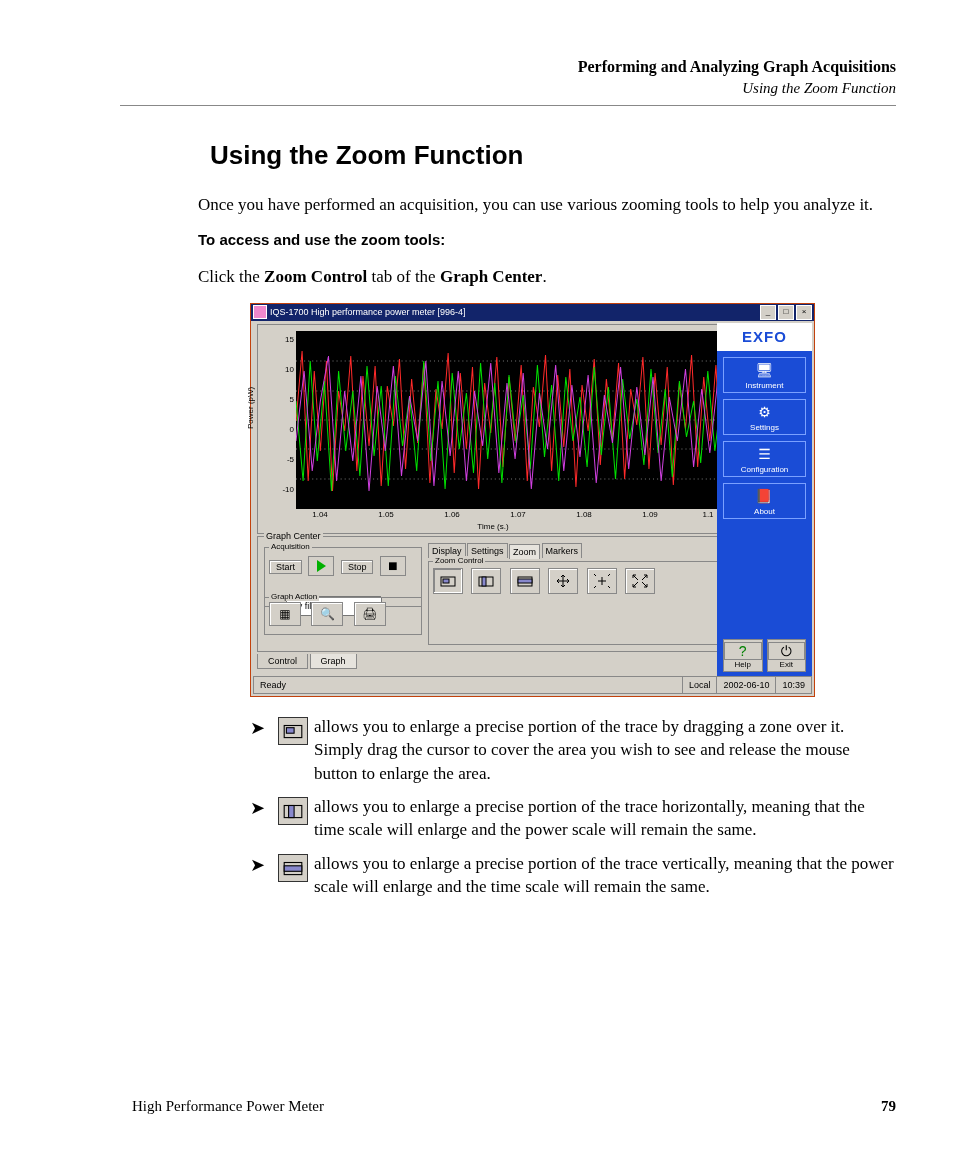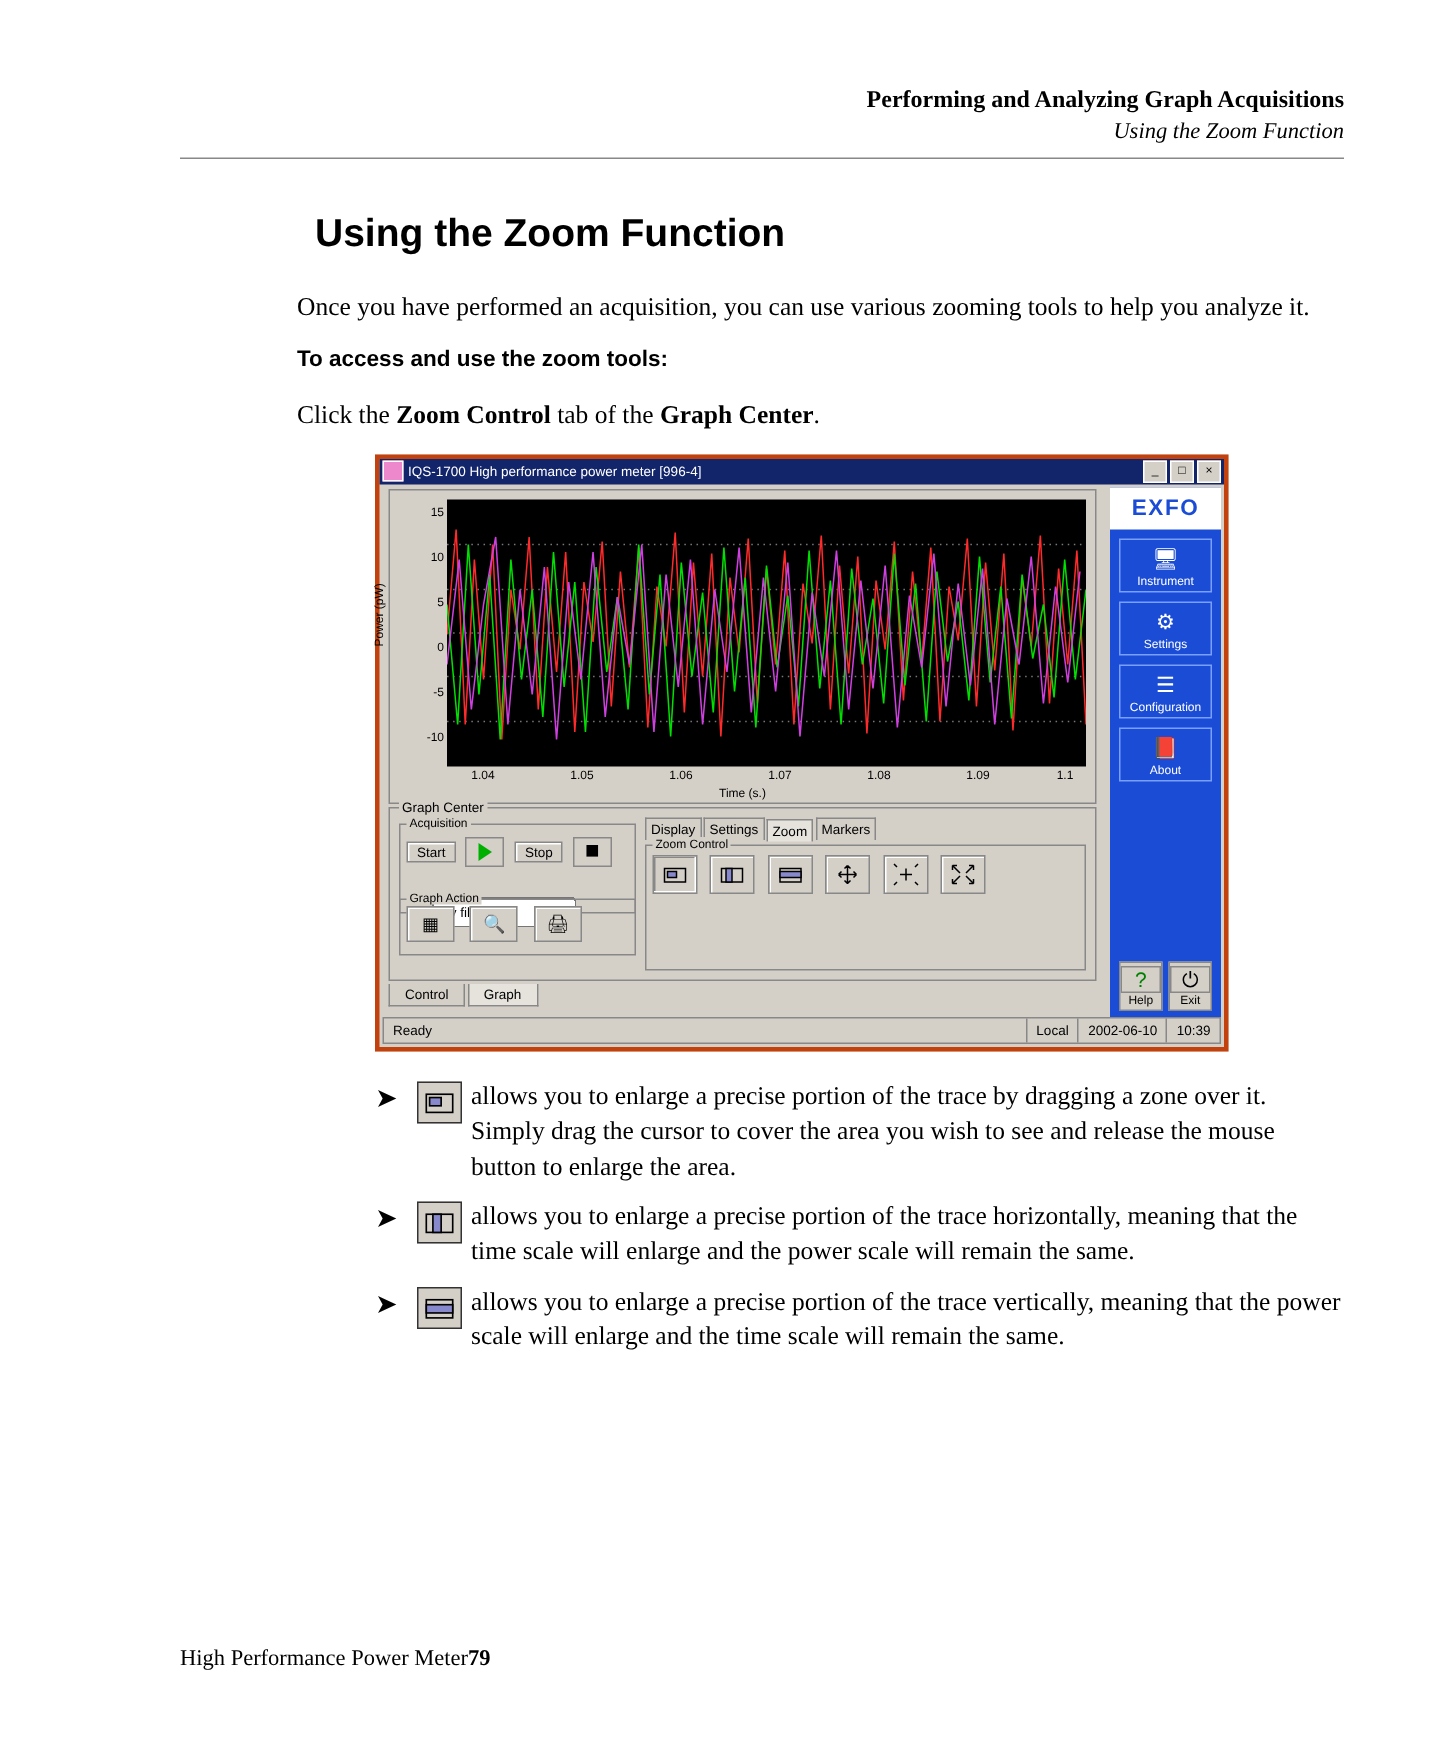--- a/index.html
+++ b/index.html
@@ -8,21 +8,21 @@
   .running-sub{text-align:right;font-style:italic;font-size:15px;margin:0 0 4px 0}
   .head-rule{border:none;border-top:1px solid #888;margin:8px 0 34px 0}
   .h1{font-family:Verdana,Geneva,sans-serif;font-size:26px;font-weight:700;margin:0 0 22px 90px}
   .body{margin-left:78px;font-size:17px;line-height:1.38}
   .body p{margin:0 0 14px 0}
   .subhead{font-family:Verdana,Geneva,sans-serif;font-weight:700;font-size:15px;margin:10px 0 6px 0}
   .instr{margin-top:2px}
   .instr .b{font-weight:700}
 
   
-  .shot{margin:12px 0 18px 130px;width:563px;height:392px;border:3px solid #c2410c;position:relative;background:#d4d0c8;font-family:Tahoma,Arial,sans-serif}
+  .shot{margin:12px 0 18px 130px;width:563px;height:392px;border:1px solid #c2410c;position:relative;background:#d4d0c8;font-family:Tahoma,Arial,sans-serif}
   .titlebar{position:absolute;left:0;top:0;right:0;height:17px;background:linear-gradient(#12246a,#12246a);color:#fff;font-size:9px;display:flex;align-items:center;padding:0 2px}
   .titlebar .ticon{width:12px;height:12px;background:#e8c;border:1px solid #fff;margin-right:3px}
   .titlebar .spacer{flex:1}
   .winbtn{width:14px;height:13px;background:#d4d0c8;border:1px solid #fff;margin-left:2px;font-size:8px;line-height:11px;text-align:center;color:#000}
 
   .chartpane{position:absolute;left:6px;top:20px;width:470px;height:208px;border:1px solid #888;background:#d4d0c8}
   .chartinner{position:absolute;left:38px;top:6px;right:6px;bottom:24px;background:#000}
   .chartinner svg{width:100%;height:100%}
   .ylab{position:absolute;left:2px;top:50%;transform:rotate(-90deg) translate(0,-14px);transform-origin:left top;font-size:8px;color:#000;white-space:nowrap}
   .ytick{position:absolute;left:22px;font-size:8px;color:#000;text-align:right;width:14px}
@@ -50,37 +50,37 @@
   .zbtn.pressed{box-shadow:inset -1px -1px #fff, inset 1px 1px #888}
   .zbtn svg{width:20px;height:18px}
 
   .bottomtabs{position:absolute;left:6px;top:350px;font-size:9px}
   .bottomtabs span{display:inline-block;padding:2px 10px;border:1px solid #888;border-top:none;background:#d4d0c8;margin-right:-1px}
   .bottomtabs span.act{background:#e6e3dd}
   .status{position:absolute;left:2px;right:2px;bottom:2px;height:16px;border:1px solid #888;display:flex;font-size:9px;align-items:center}
   .status div{padding:0 6px;border-right:1px solid #888;height:100%;display:flex;align-items:center}
   .status .grow{flex:1}
 
-  .rightbar{position:absolute;right:2px;top:19px;width:74px;bottom:20px;background:#1a4cd6;color:#fff}
+  .rightbar{position:absolute;right:2px;top:19px;width:95px;bottom:20px;background:#1a4cd6;color:#fff}
   .logo{height:28px;background:#fff;color:#1a4cd6;font-weight:900;font-size:15px;display:flex;align-items:center;justify-content:center;letter-spacing:1px}
   .navbtn{margin:6px 6px 0 6px;border:1px solid #7aa0ff;border-radius:0;padding:3px 0 2px 0;text-align:center;font-size:8px}
   .navbtn .nicon{width:24px;height:18px;margin:0 auto 2px auto;display:flex;align-items:center;justify-content:center;font-size:14px}
   .helpexit{position:absolute;left:6px;right:6px;bottom:4px;display:flex;gap:4px}
   .helpexit div{flex:1;background:#d4d0c8;color:#000;border:1px solid #888;text-align:center;font-size:8px;padding:2px 0}
   .helpexit .hi{font-size:14px;line-height:12px}
 
   
   .bullets{margin:6px 0 0 130px}
   .bul{display:flex;align-items:flex-start;margin:10px 0;font-size:17px;line-height:1.38}
   .arr{flex:0 0 28px;font-size:18px;line-height:1.1;padding-top:4px}
   .bicon{flex:0 0 28px;height:26px;border:1px solid #333;background:#d4d0c8;display:flex;align-items:center;justify-content:center;margin-right:6px;margin-top:2px}
   .bicon svg{width:22px;height:20px}
   .btext{flex:1}
 
-  .footer{position:absolute;left:120px;right:58px;bottom:44px;display:flex;font-size:15px}
+  .footer{position:absolute;left:132px;right:58px;bottom:44px;display:flex;justify-content:space-between;font-size:15px}
   .footer .pn{font-weight:700}
 </style>
 </head>
 <body>
 
 <div class="page">
   <div class="running-head">Performing and Analyzing Graph Acquisitions</div>
   <div class="running-sub">Using the Zoom Function</div>
   <hr class="head-rule">
   <h1 class="h1">Using the Zoom Function</h1>

